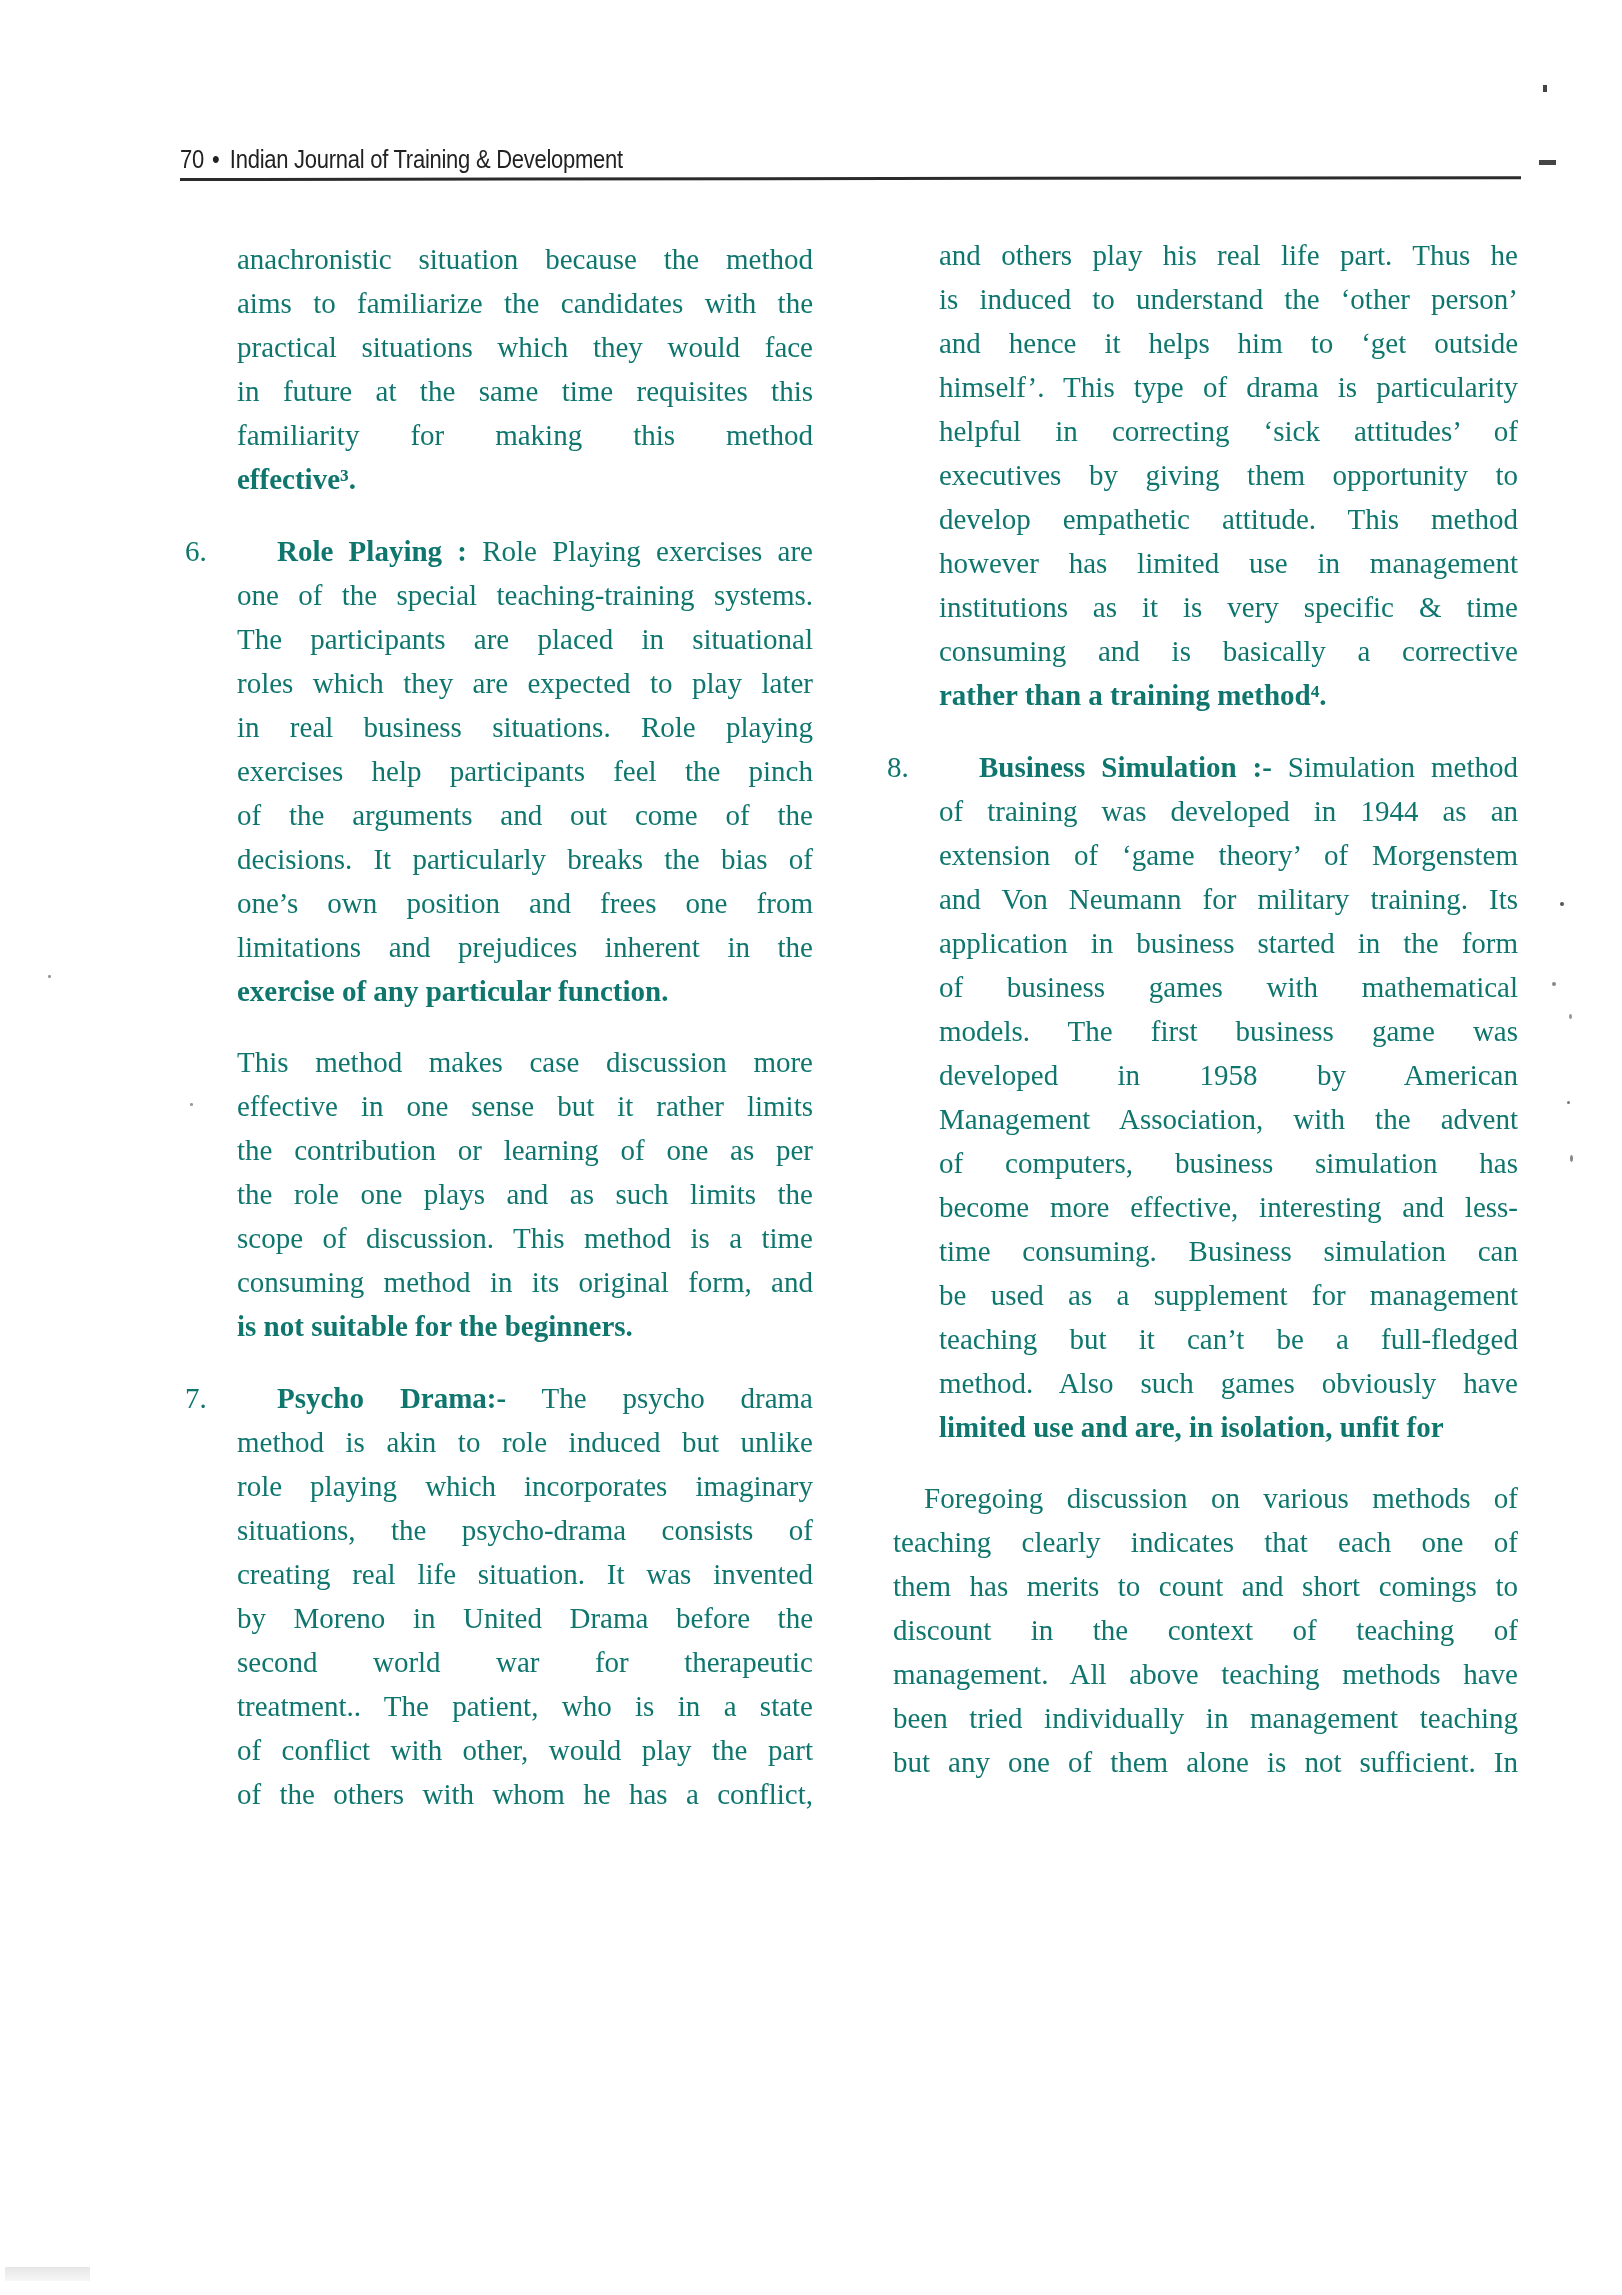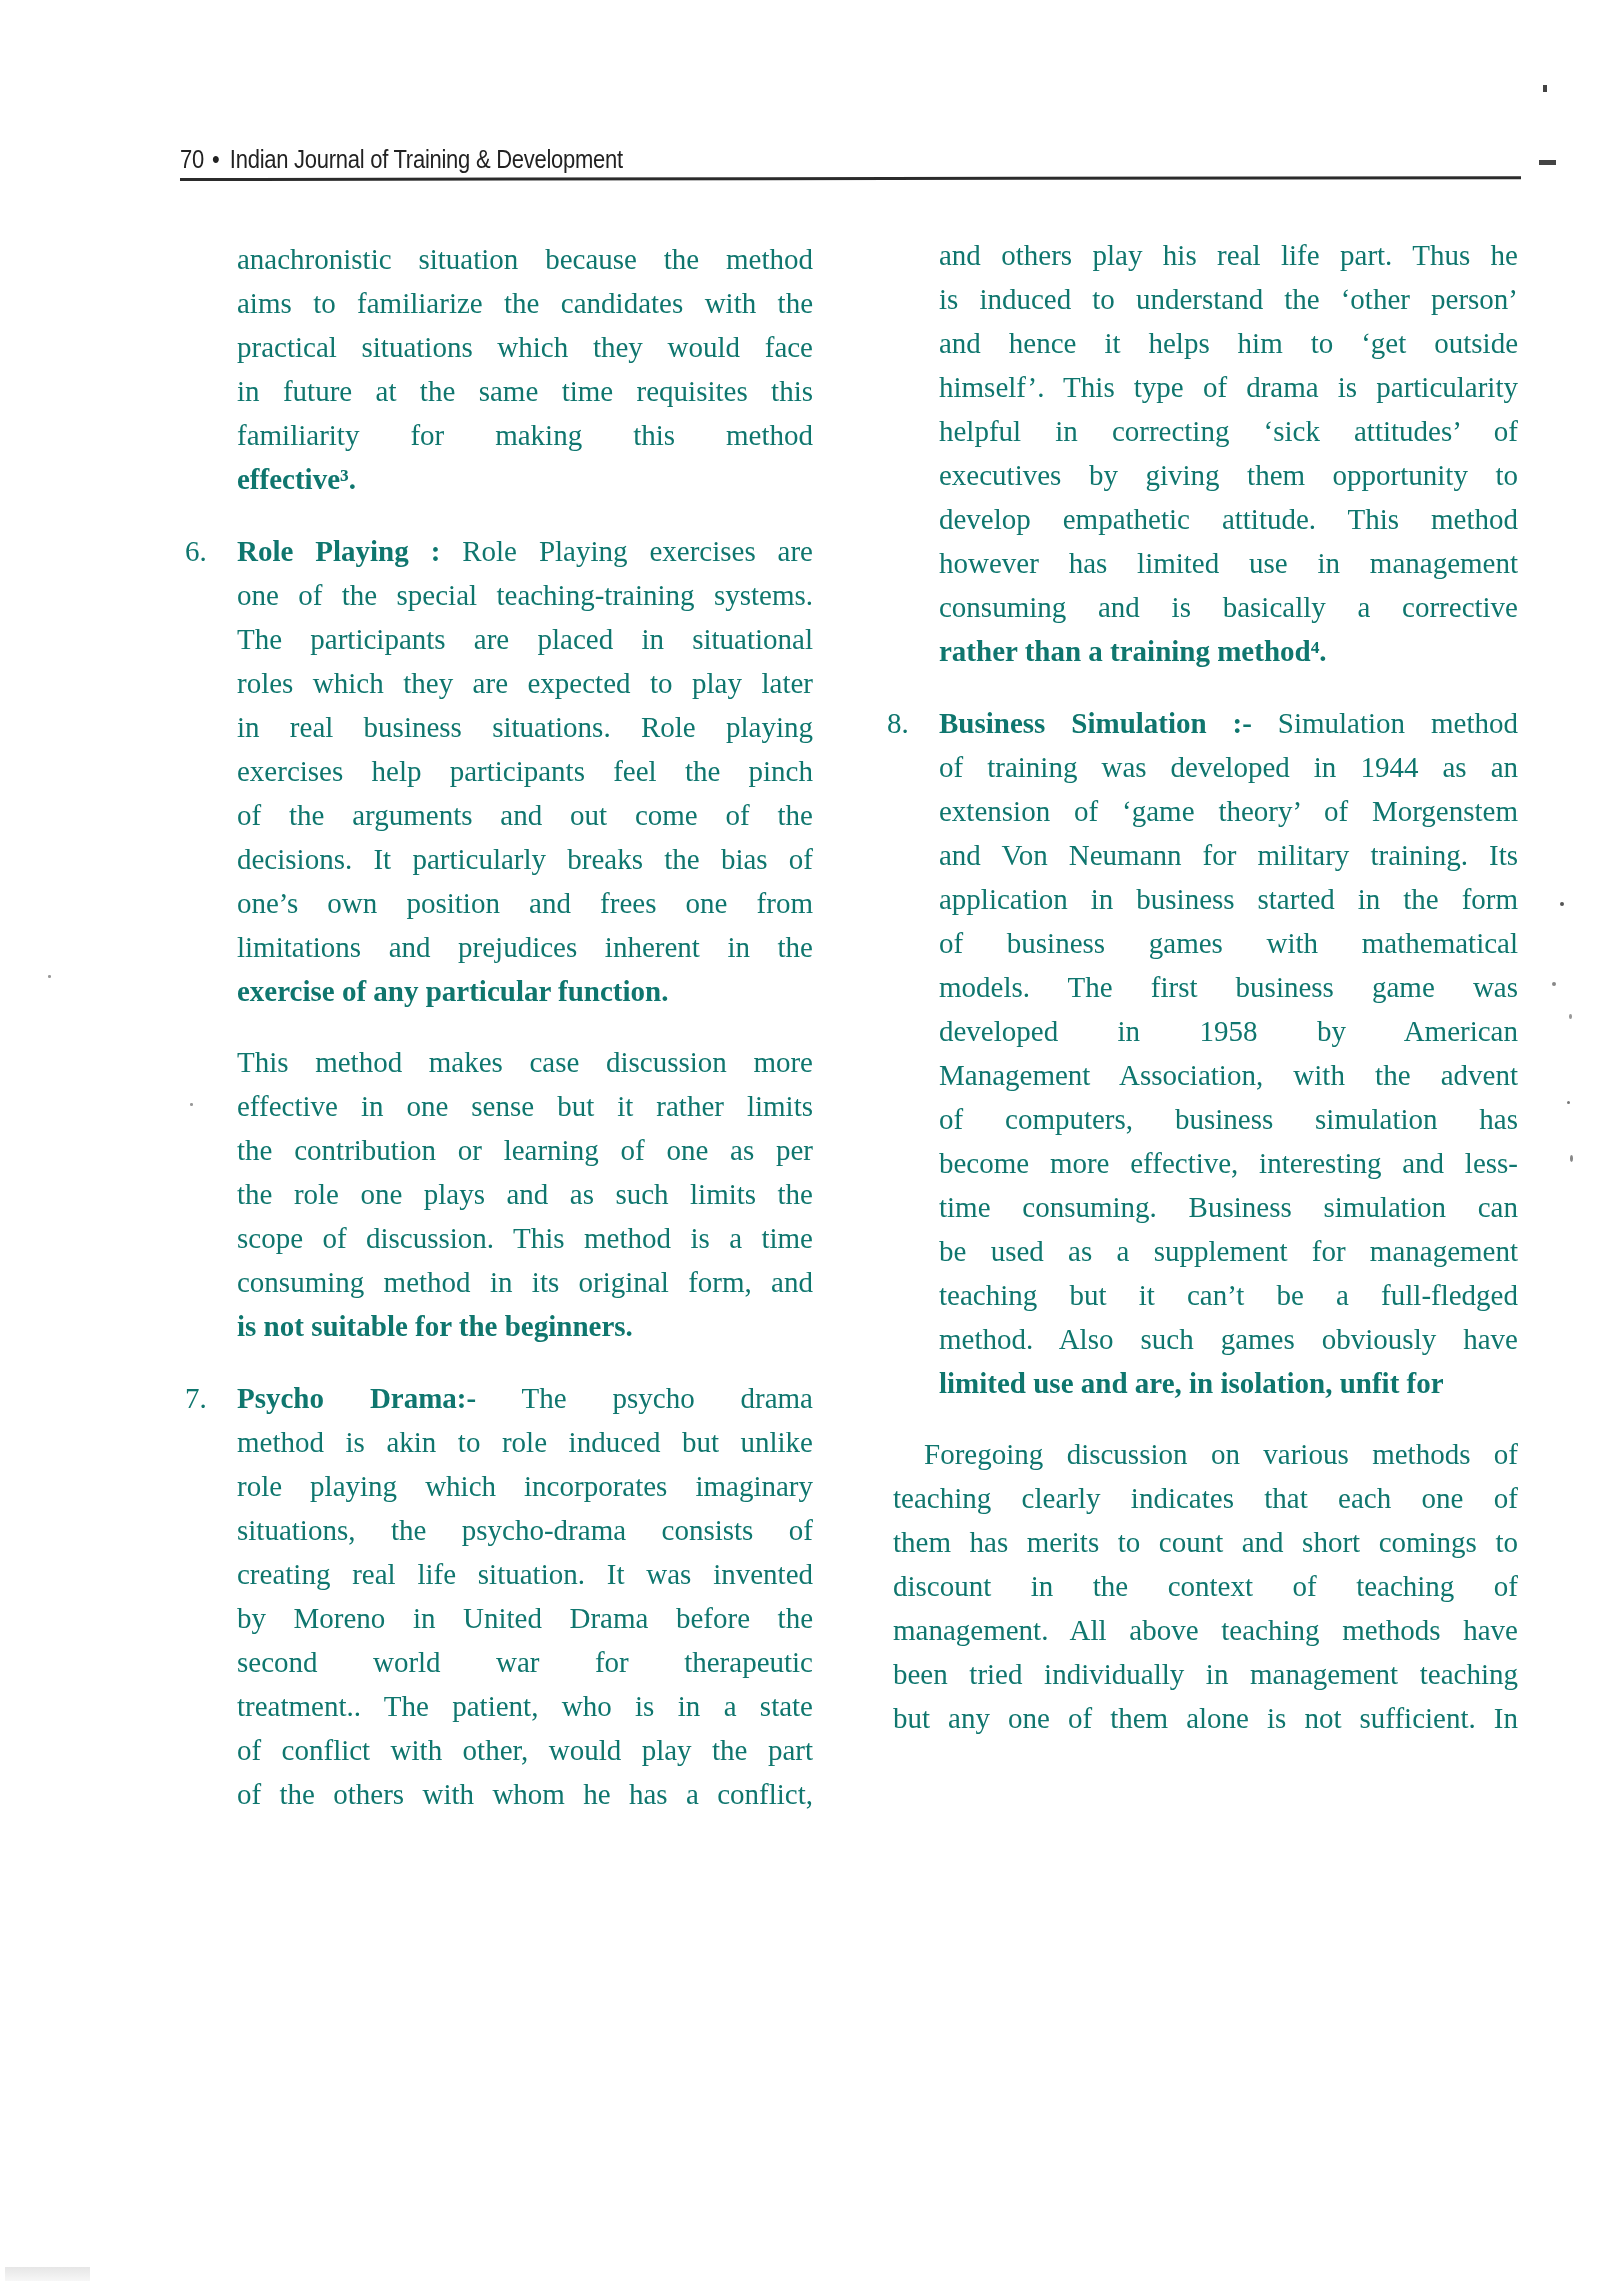--- a/index.html
+++ b/index.html
@@ -10,21 +10,21 @@
   .header-rule { position:absolute; left:0; top:33px; width:1341px; height:2.6px; background:#2b2b2b; transform:rotate(-0.08deg); transform-origin:left; }
   .scan-mark { position:absolute; background:#444; }
   .col { position:absolute; font-family:"Liberation Serif", serif; font-size:29px; line-height:44px; color:#0f766e; }
   .col-left { left:237px; top:237px; width:576px; }
   .col-right { left:939px; top:233px; width:579px; }
   .line { display:block; white-space:nowrap; text-align:justify; text-align-last:justify; height:44px; }
   .line.last { text-align-last:left;font-weight:bold; }
   .para { margin-bottom:27.5px; }
   .item { position:relative; }
   .item-num { position:absolute; left:-52px; top:0; }
-  .item-title { font-weight:bold; }
+  .item-title { font-weight:bold;margin-left:40px; }
   .indent { padding-left:31px; }
   .col-right .para-final { margin-left:-46px; width:625px; }
   .noise { position:absolute; background:#bbb; border-radius:50%; }
   .footer-shadow { position:absolute; left:5.2px; top:2267px; width:85px; height:14.4px; background:linear-gradient(#e6e6e6,#f7f7f7); }
 </style>
 </head>
 <body>
 
 <div class="header">
   <div class="header-text">
@@ -89,20 +89,21 @@
 <div class="col col-right">
   <div class="para">
     <span class="line">and others play his real life part. Thus he</span>
     <span class="line">is induced to understand the ‘other person’</span>
     <span class="line">and hence it helps him to ‘get outside</span>
     <span class="line">himself’. This type of drama is particularity</span>
     <span class="line">helpful in correcting ‘sick attitudes’ of</span>
     <span class="line">executives by giving them opportunity to</span>
     <span class="line">develop empathetic attitude. This method</span>
     <span class="line">however has limited use in management</span>
+    <span class="line">institutions as it is very specific &amp; time</span>
     <span class="line">consuming and is basically a corrective</span>
     <span class="line last">rather than a training method⁴.</span>
   </div>
 
   <div class="para item">
     <span class="item-num">8.</span>
     <span class="line"><span class="item-title">Business Simulation :-</span><span> Simulation method</span></span>
     <span class="line">of training was developed in 1944 as an</span>
     <span class="line">extension of ‘game theory’ of Morgenstem</span>
     <span class="line">and Von Neumann for military training. Its</span>

